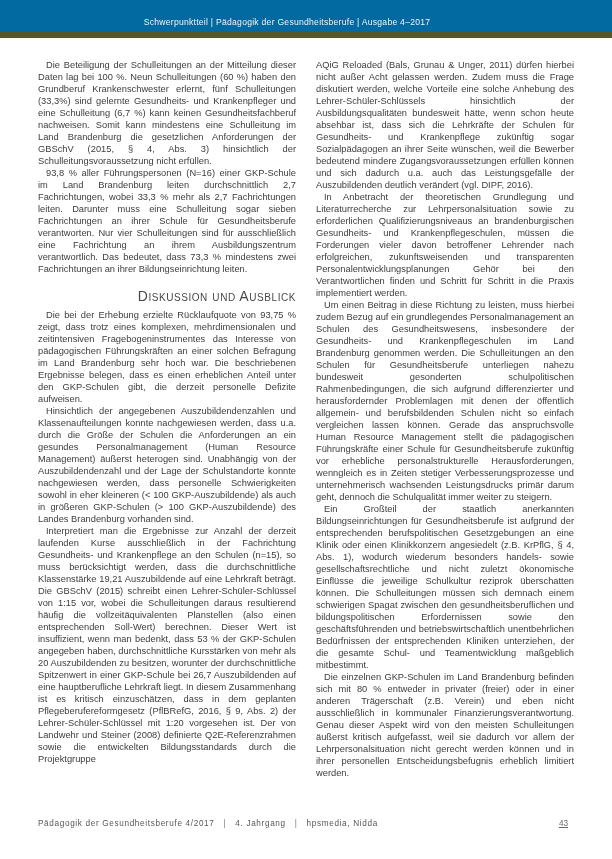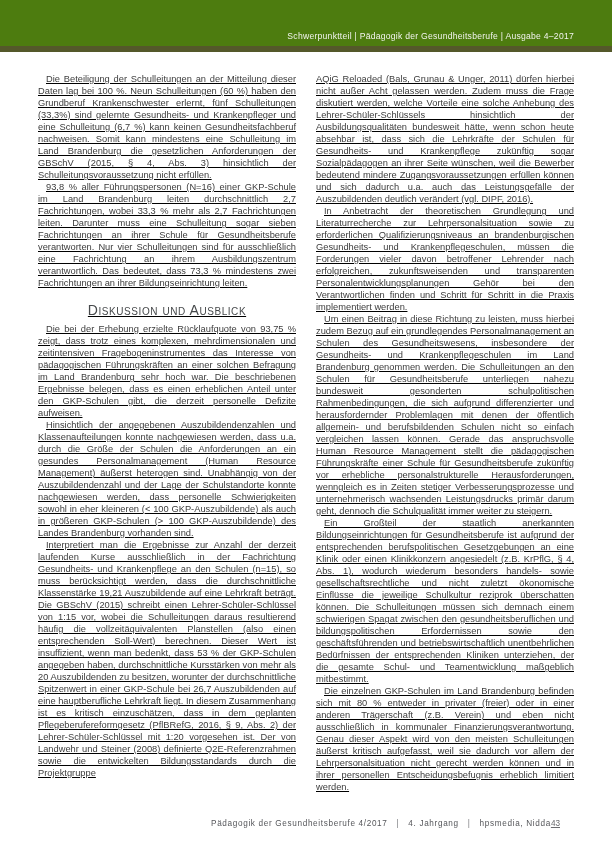--- a/index.html
+++ b/index.html
@@ -4,69 +4,68 @@
 <style>
   * { box-sizing: border-box; margin: 0; padding: 0; }
   html, body { background: #ffffff; }
   body {
     width: 612px; height: 859px;
     position: relative;
     font-family: "Liberation Sans", sans-serif;
     overflow: hidden;
   }
   .topbar {
-    height: 46px;
-    background: #4d7c0f;
+    height: 32px;
+    background: #0369a1;
     display: flex;
     align-items: flex-end;
-    justify-content: flex-end;
+    justify-content: center;
     padding: 0 38px 5px 0;
   }
   .topbar-text {
     color: #f2f4ee;
     font-size: 8.6px;
     letter-spacing: 0.03em;
   }
   .topbar-accent {
     height: 6px;
     background: #54582a;
   }
   .content {
     display: flex;
     justify-content: space-between;
     padding: 21px 38px 0 38px;
     height: 763px;
     overflow: hidden;
-    text-decoration: underline;
   }
   .col {
     width: 258px;
     color: #3c3c3c;
     font-size: 9.3px;
     line-height: 12px;
     text-align: justify;
   }
   .para { margin: 0; }
   .para.indent { text-indent: 8px; }
   .section-heading {
     font-variant: small-caps;
     font-weight: normal;
     font-size: 14px;
     letter-spacing: 0.04em;
     color: #46494b;
     margin: 15px 0 7px 0;
-    text-align: center;
+    text-align: right;
   }
   .footer {
     position: absolute;
-    left: 0; right: 12px;
+    left: 0; right: 4px;
     top: 819px;
     padding: 0 40px 0 38px;
     display: flex;
-    justify-content: flex-end;
+    justify-content: space-between;
     align-items: baseline;
     font-size: 8.2px;
     color: #55565a;
     letter-spacing: 0.08em;
   }
   .footer .sep {
     display: inline-block;
     margin: 0 9px;
     color: #7a7b7e;
   }

